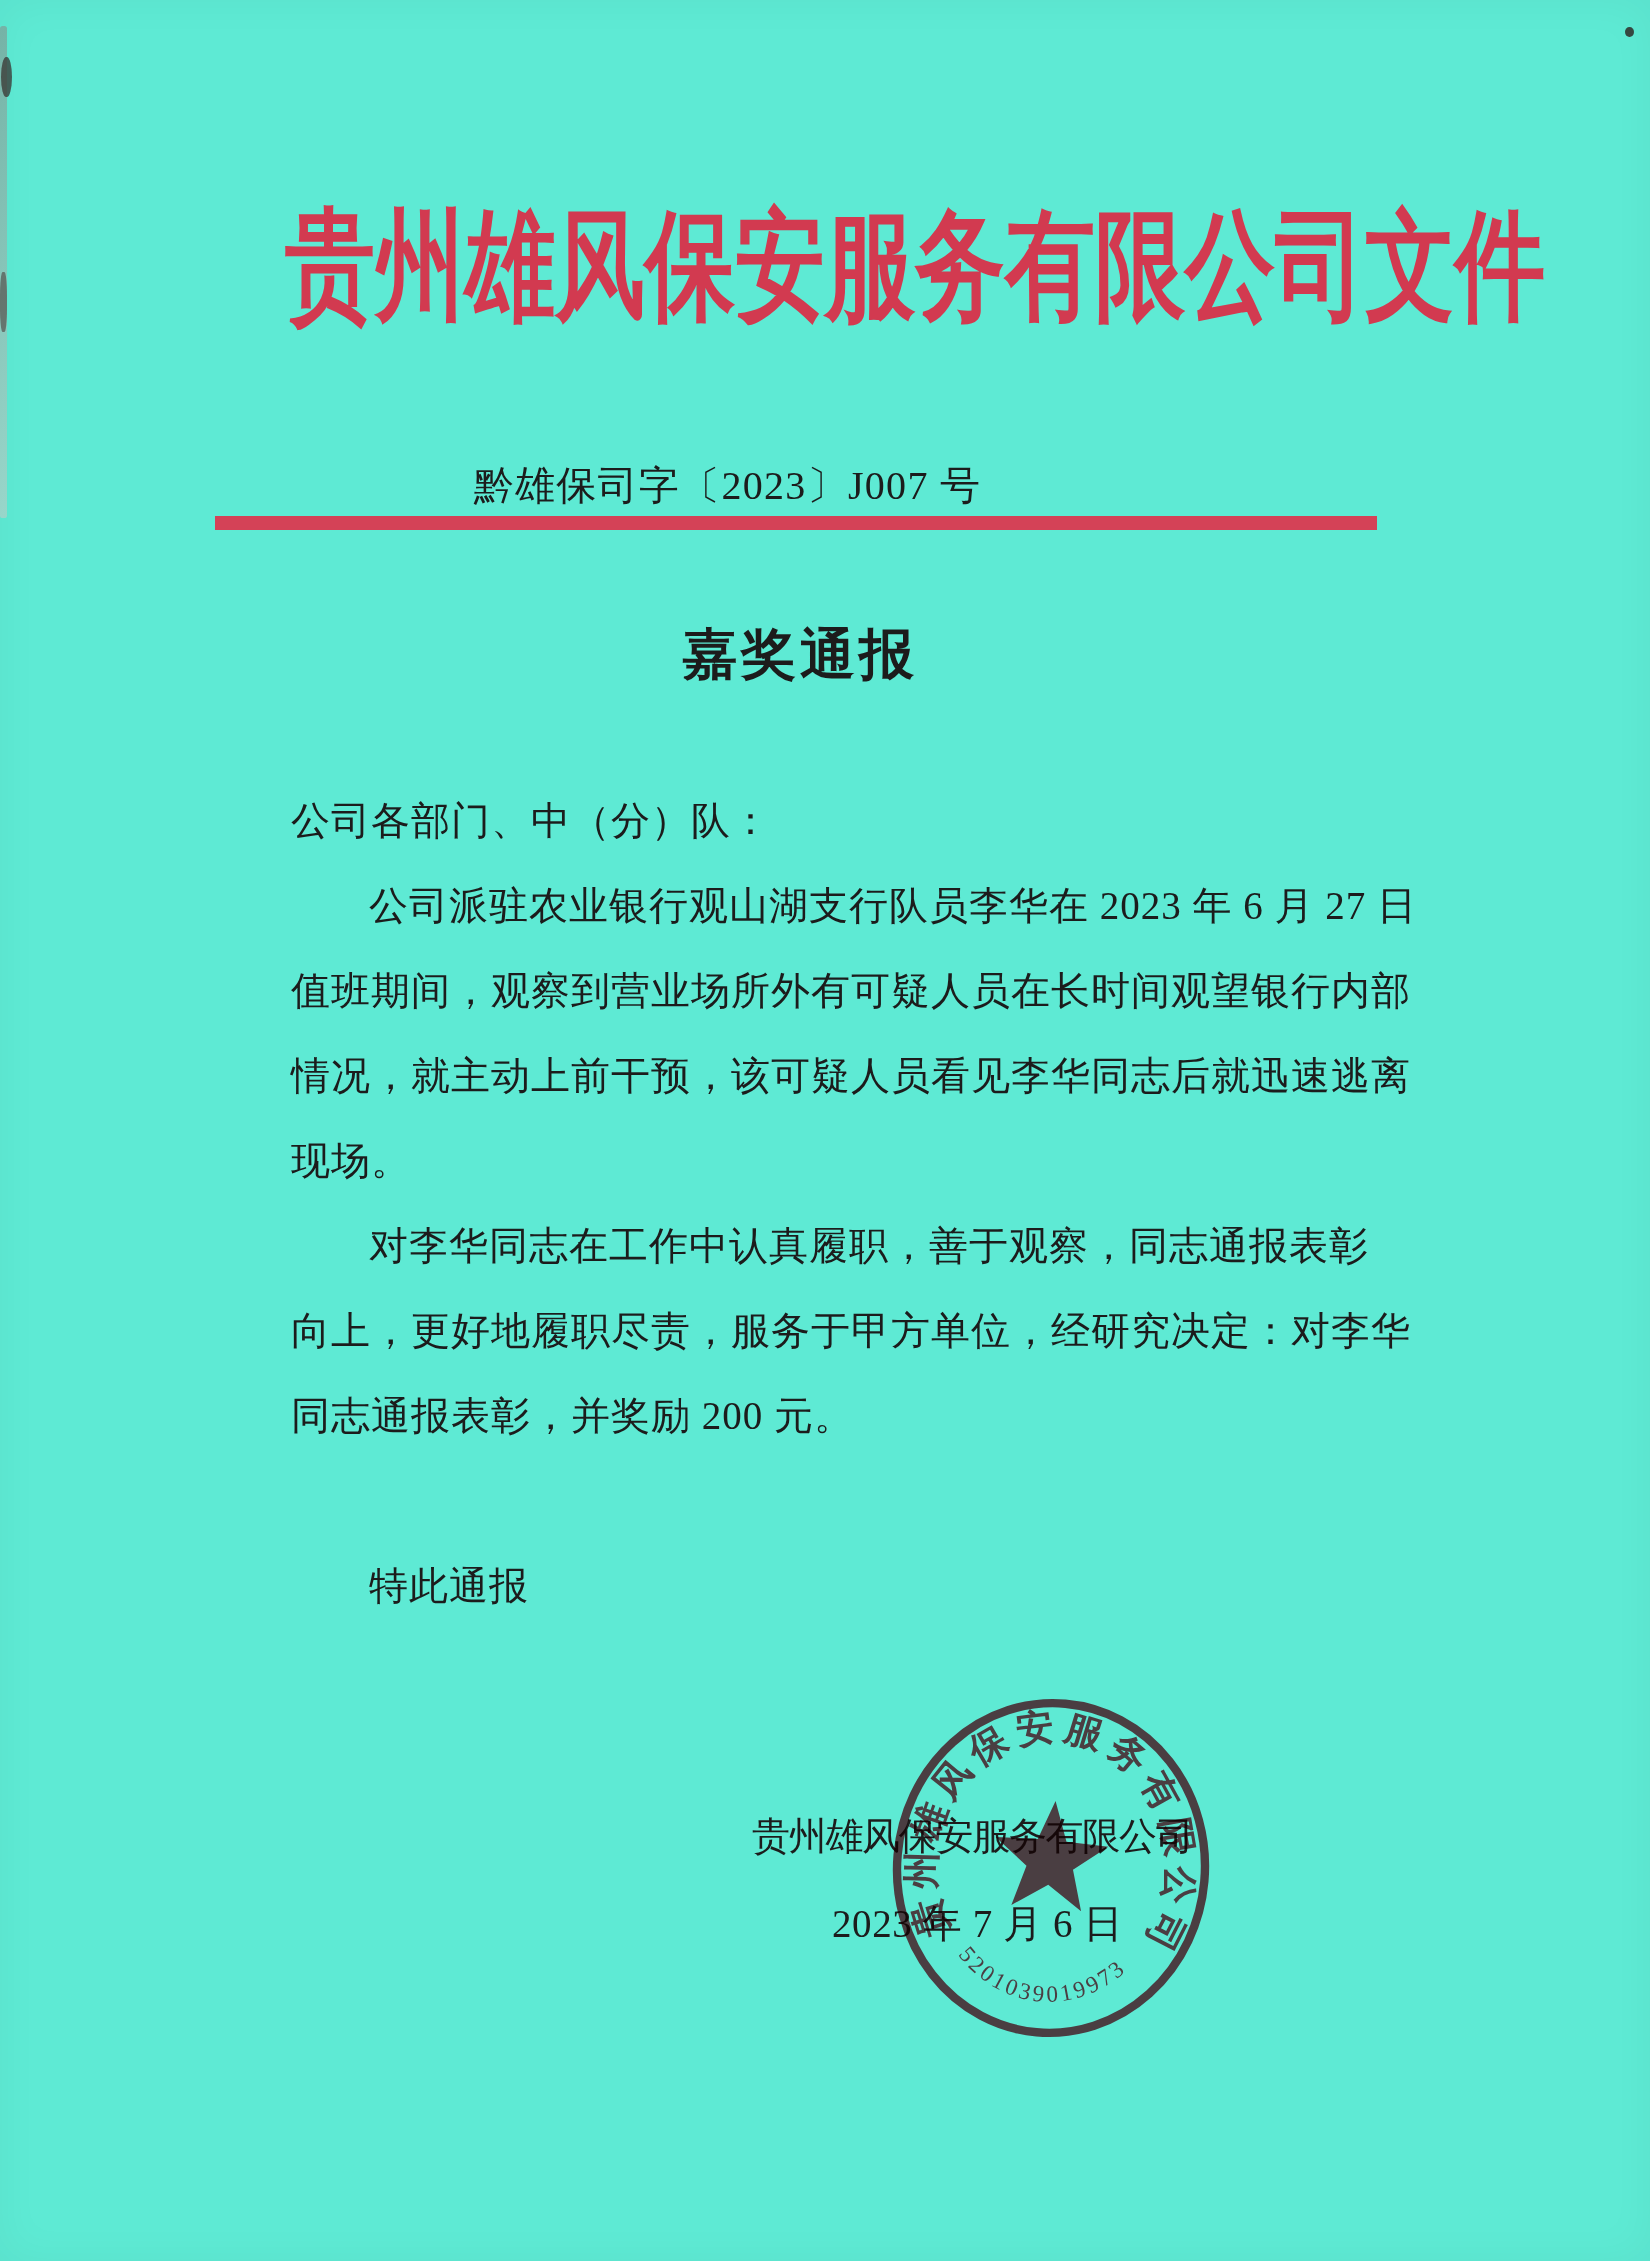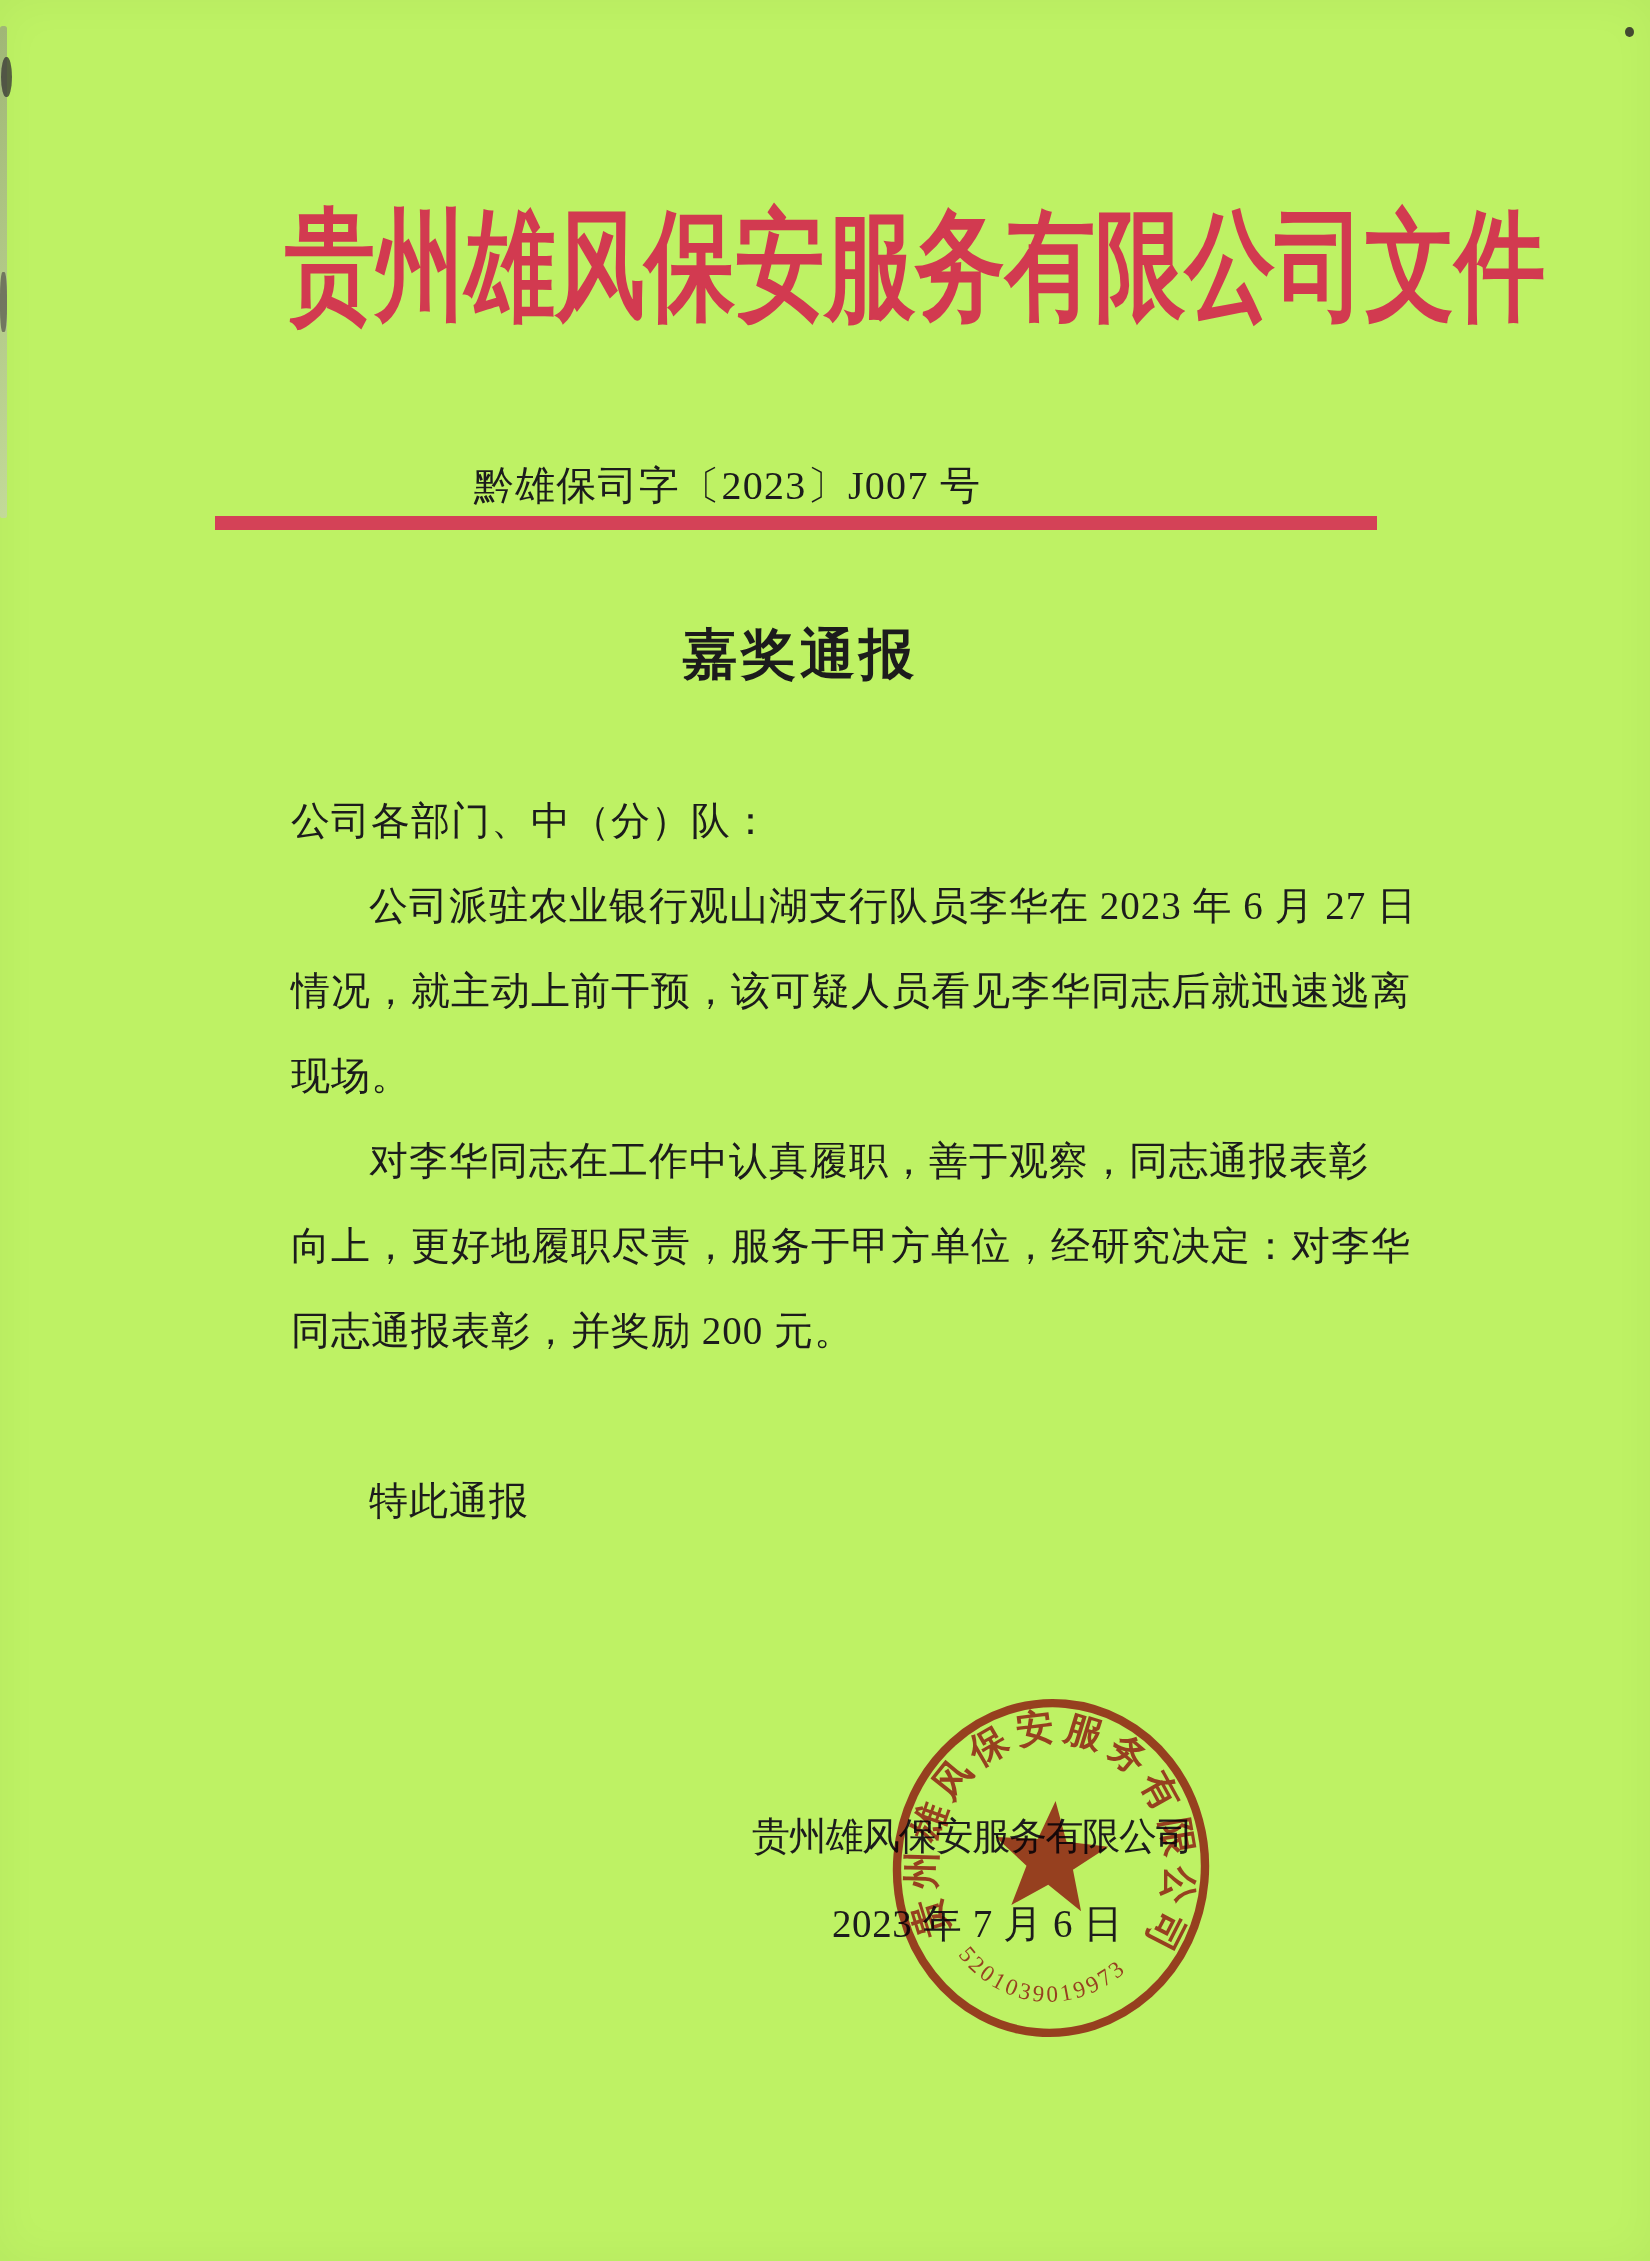--- a/index.html
+++ b/index.html
@@ -6,21 +6,21 @@
     --letterhead-red:#d23a50;
     --rule-red:#d44257;
     --seal-red:#c53340;
     --text-black:#1c1c1c;
   }
   html,body{margin:0;padding:0;}
   body{background:#e9e9e7;}
   .page{
     position:relative;
     width:1651px;height:2261px;
-    background:#bef264;
+    background:#5eead4;
     overflow:hidden;
     font-family:"Liberation Serif","DejaVu Serif",serif;
     color:var(--text-black);
     box-shadow:inset 0 0 45px rgba(0,0,0,0.045);
   }
   .letterhead{
     position:absolute;left:285px;top:207px;
     font-size:120px;font-weight:bold;line-height:1;
     white-space:nowrap;letter-spacing:0;
     color:var(--letterhead-red);
@@ -85,20 +85,21 @@
 
   <div class="doc-number">黔雄保司字〔2023〕J007 号</div>
 
   <div class="red-rule"></div>
 
   <div class="title">嘉奖通报</div>
 
   <div class="body-text">
     <div class="bline">公司各部门、中（分）队：</div>
     <div class="bline indent">公司派驻农业银行观山湖支行队员李华在 2023 年 6 月 27 日</div>
+    <div class="bline">值班期间，观察到营业场所外有可疑人员在长时间观望银行内部</div>
     <div class="bline">情况，就主动上前干预，该可疑人员看见李华同志后就迅速逃离</div>
     <div class="bline">现场。</div>
     <div class="bline indent">对李华同志在工作中认真履职，善于观察，同志通报表彰</div>
     <div class="bline">向上，更好地履职尽责，服务于甲方单位，经研究决定：对李华</div>
     <div class="bline">同志通报表彰，并奖励 200 元。</div>
     <div class="bline"></div>
     <div class="bline indent">特此通报</div>
   </div>
 
   <div class="signature">贵州雄风保安服务有限公司</div>

